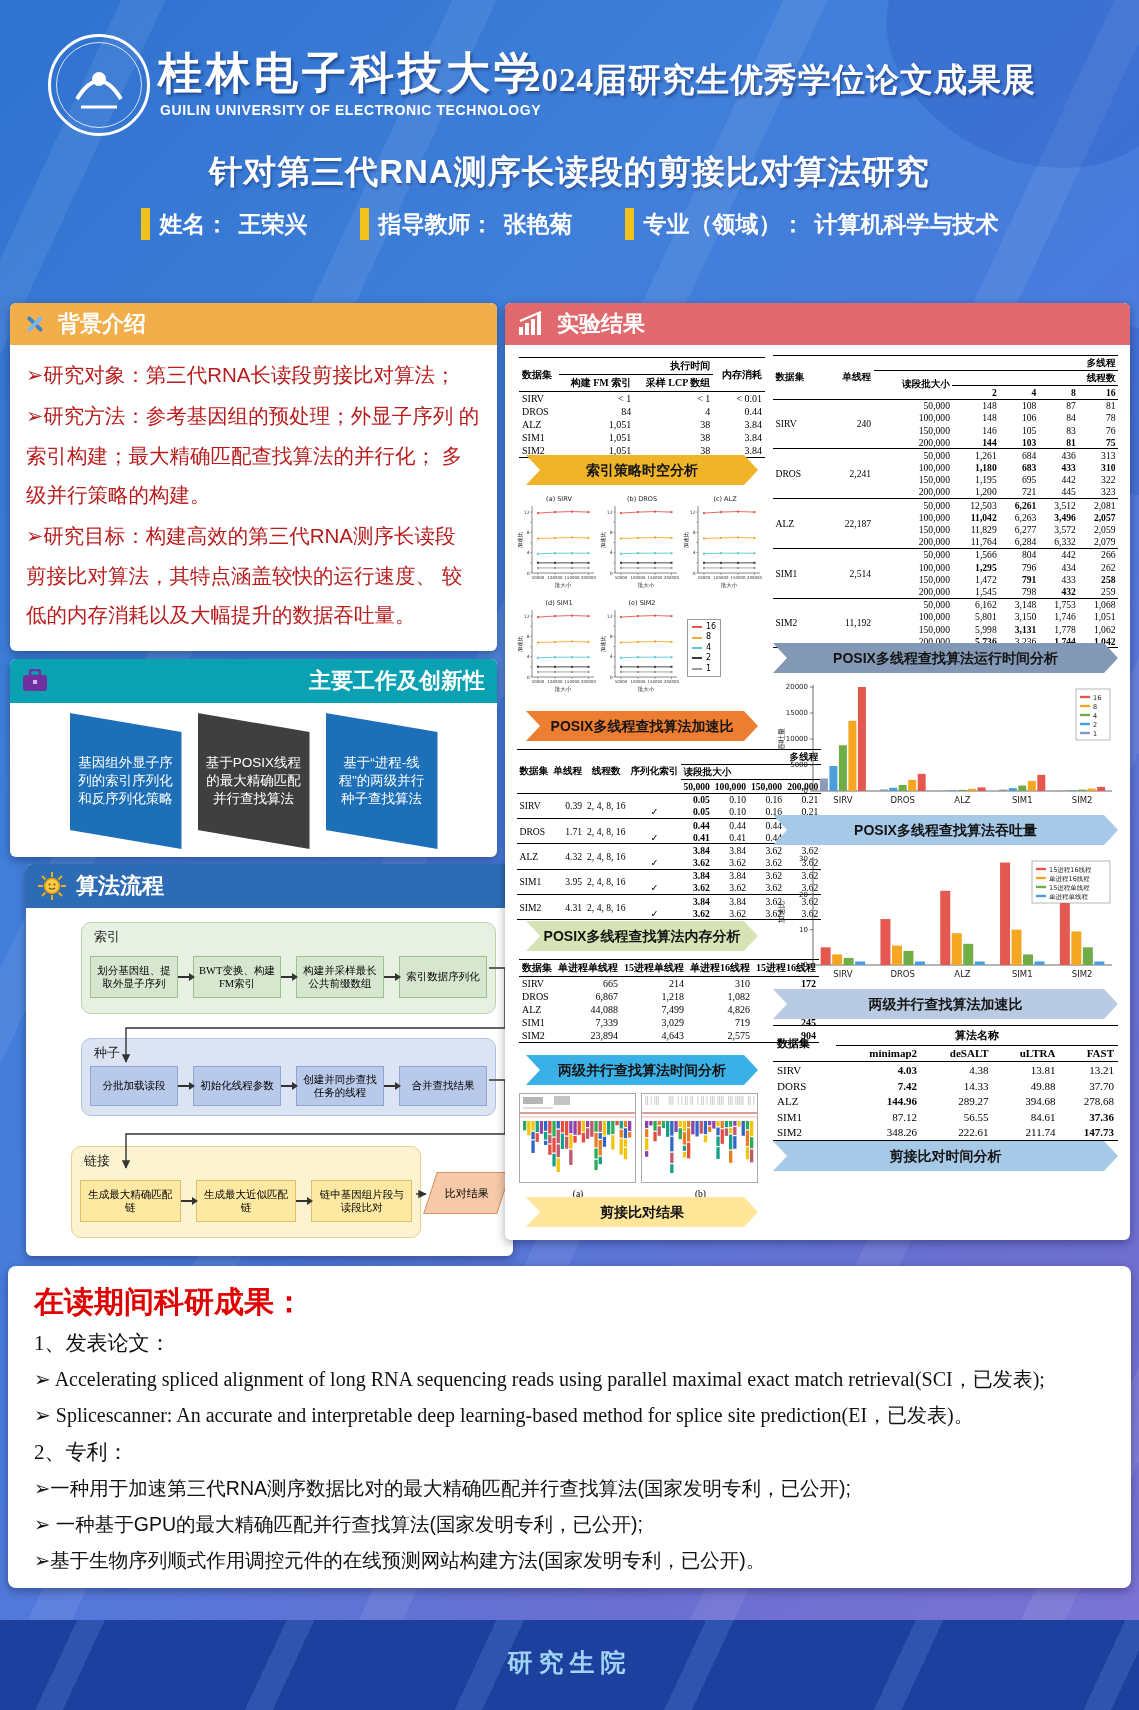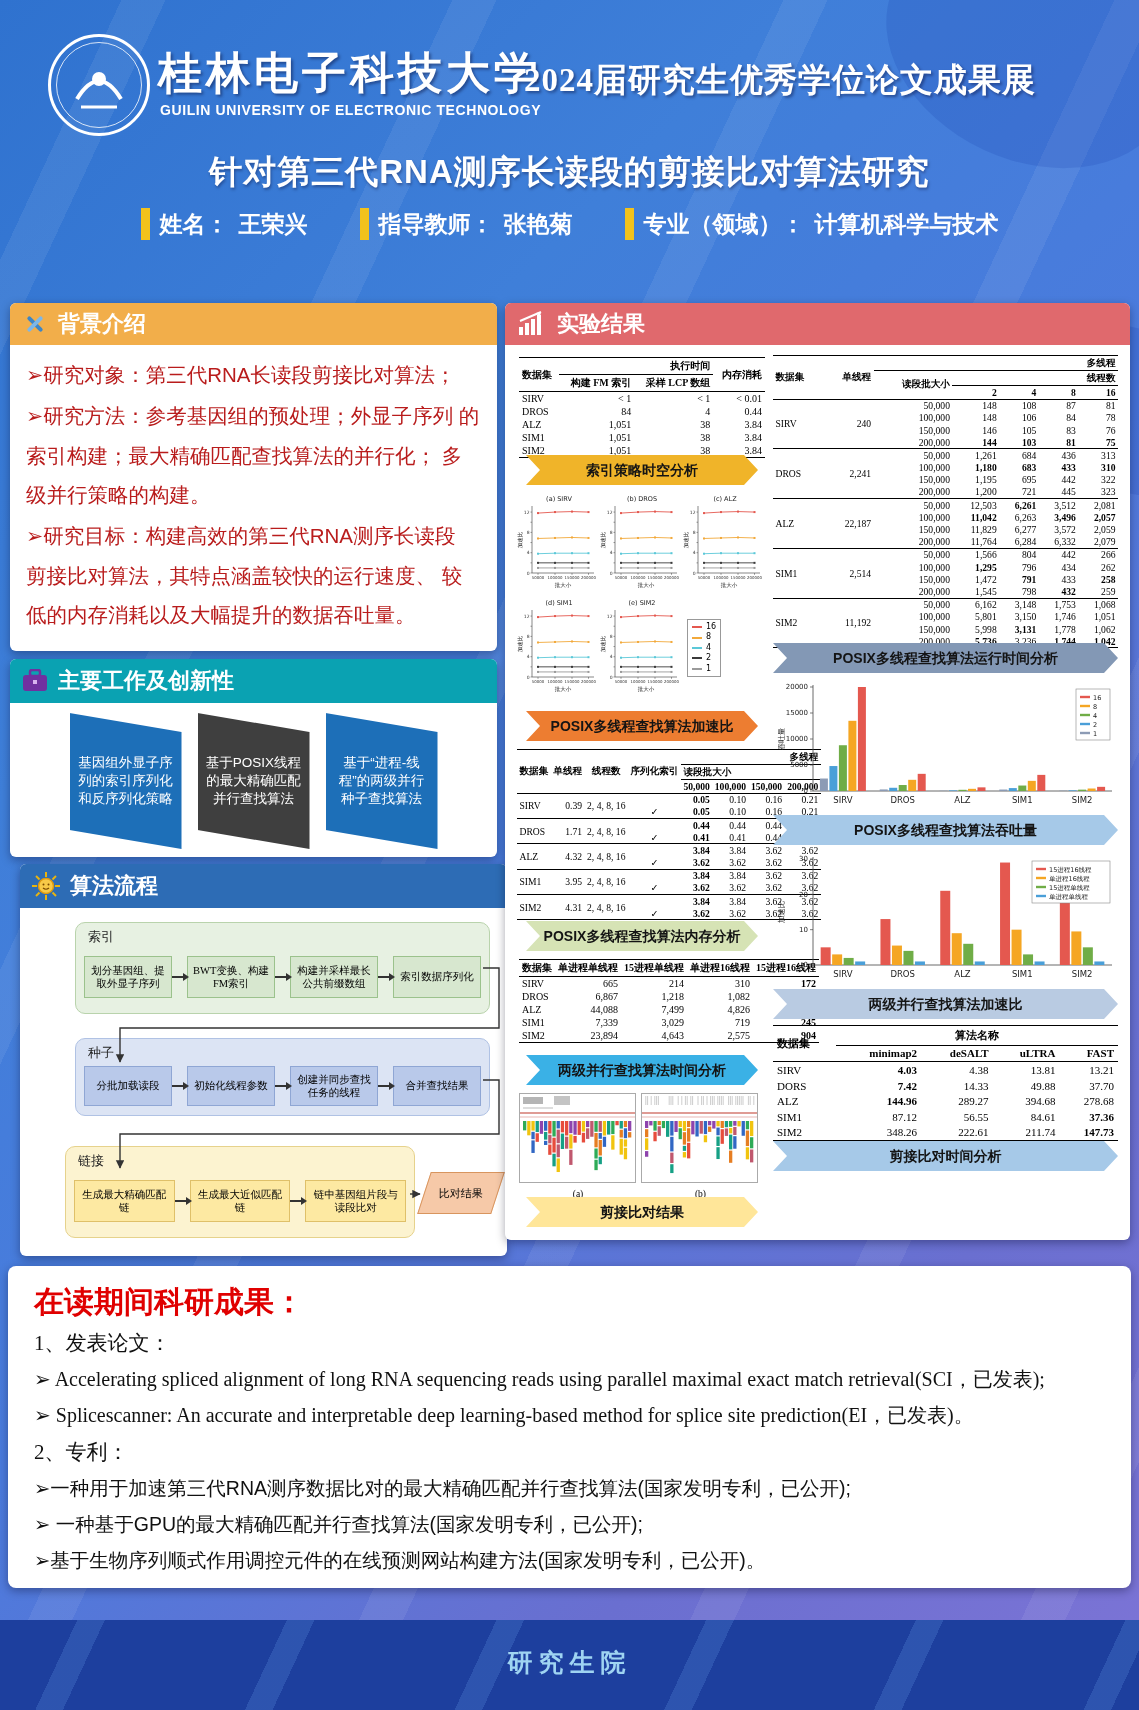--- a/index.html
+++ b/index.html
@@ -143,38 +143,38 @@
       <span>背景介绍</span>
     </div>
     <div class="card-body bg-text">
       <p>➢研究对象：第三代RNA长读段剪接比对算法；</p>
       <p>➢研究方法：参考基因组的预处理；外显子序列 的索引构建；最大精确匹配查找算法的并行化； 多级并行策略的构建。</p>
       <p>➢研究目标：构建高效的第三代RNA测序长读段 剪接比对算法，其特点涵盖较快的运行速度、 较低的内存消耗以及大幅提升的数据吞吐量。</p>
     </div>
   </div>
 
   <div class="card" style="left:10px;top:659px;width:487px;height:198px;">
-    <div class="card-head hd-teal" style="height:44px;">
+    <div class="card-head hd-teal" style="height:44px;justify-content:space-between;">
       <svg width="26" height="24" viewBox="0 0 26 24">
         <rect x="8" y="1" width="10" height="6" rx="2" fill="none" stroke="#7030a0" stroke-width="2.5"></rect>
         <rect x="1" y="6" width="24" height="16" rx="3" fill="#7030a0"></rect>
         <rect x="11" y="11" width="4" height="4" fill="#d9b3f0"></rect>
       </svg>
       <span>主要工作及创新性</span>
     </div>
     <div class="card-body">
       <div class="flags">
         <div class="flag b">基因组外显子序 列的索引序列化 和反序列化策略</div>
         <div class="flag d">基于POSIX线程 的最大精确匹配 并行查找算法</div>
         <div class="flag b">基于“进程-线 程”的两级并行 种子查找算法</div>
       </div>
     </div>
   </div>
 
-  <div class="card" style="left:20px;top:864px;width:487px;height:392px;">
+  <div class="card" style="left:26px;top:864px;width:487px;height:392px;">
     <div class="card-head hd-blue" style="height:44px;">
       <svg width="28" height="28" viewBox="0 0 28 28">
         <g stroke="#e8b410" stroke-width="2">
           <line x1="14" y1="0" x2="14" y2="5"></line>
             <line x1="14" y1="23" x2="14" y2="28"></line>
           <line x1="0" y1="14" x2="5" y2="14"></line>
             <line x1="23" y1="14" x2="28" y2="14"></line>
           <line x1="4" y1="4" x2="7.5" y2="7.5"></line>
             <line x1="20.5" y1="20.5" x2="24" y2="24"></line>
           <line x1="4" y1="24" x2="7.5" y2="20.5"></line>

